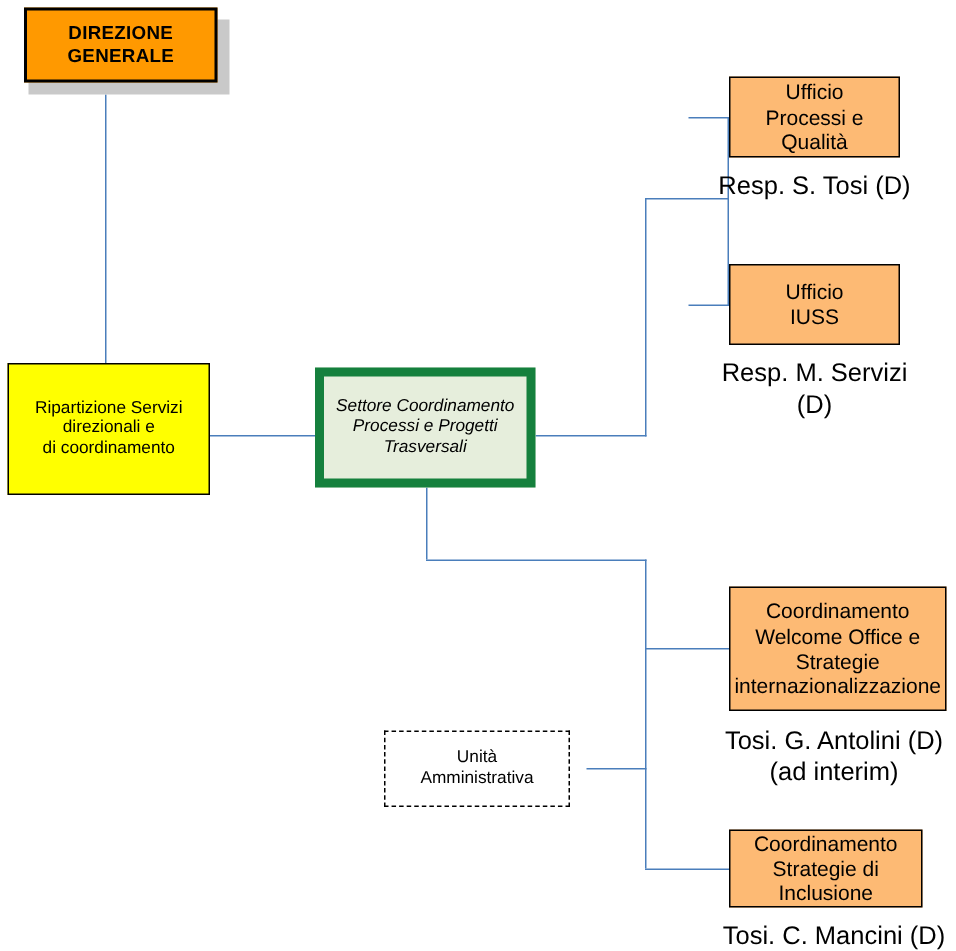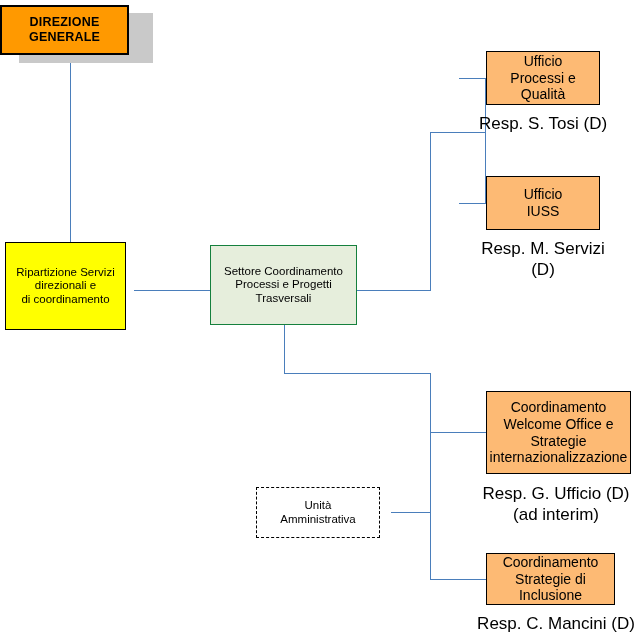--- a/index.html
+++ b/index.html
@@ -29,21 +29,21 @@
     color: #000000;
   }
   .node .node-label {
     display: block;
     width: 100%;
     white-space: pre-line;
   }
 
   
   .node-direzione {
-    left: 0;
+    left: 16px;
     top: 5px;
     width: 129px;
     height: 50px;
     background: #ff9900;
     border: 2px solid #000000;
     font-size: 12.5px;
     font-weight: bold;
     letter-spacing: 0.2px;
     z-index: 4;
   }
@@ -54,38 +54,39 @@
     width: 134px;
     height: 50px;
     background: #c9c9c9;
     z-index: 3;
   }
 
   
   .node-ripartizione {
     left: 5px;
     top: 242px;
-    width: 121px;
+    width: 135px;
     height: 88px;
     background: #ffff00;
     border: 1px solid #000000;
     font-size: 11.5px;
     z-index: 4;
   }
 
   
   .node-settore {
     left: 210px;
     top: 245px;
     width: 147px;
     height: 80px;
     background: #e6eedc;
-    border: 1px solid #15803d;
+    border: 6px solid #15803d;
     font-size: 11.5px;
     z-index: 4;
+    font-style: italic;
   }
 
   
   .node-unita {
     left: 256px;
     top: 487px;
     width: 124px;
     height: 51px;
     background: #ffffff;
     border: 1.5px dashed #000000;
@@ -196,22 +197,22 @@
 IUSS</span>
   </div>
   <div class="caption caption-pirani">Resp. M. Servizi (D)</div>
 
   <div class="node node-blue node-welcome">
     <span class="node-label">Coordinamento
 Welcome Office e
 Strategie
 internazionalizzazione</span>
   </div>
-  <div class="caption caption-antolini">Resp. G. Ufficio (D)
+  <div class="caption caption-antolini">Tosi. G. Antolini (D)
 (ad interim)</div>
 
   <div class="node node-blue node-inclusione">
     <span class="node-label">Coordinamento
 Strategie di Inclusione</span>
   </div>
-  <div class="caption caption-mancini">Resp. C. Mancini (D)</div>
+  <div class="caption caption-mancini">Tosi. C. Mancini (D)</div>
 
 </div>
 
 </body></html>

